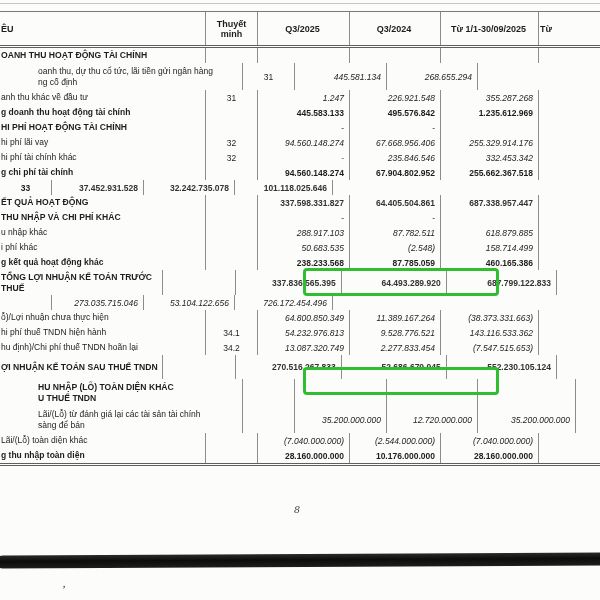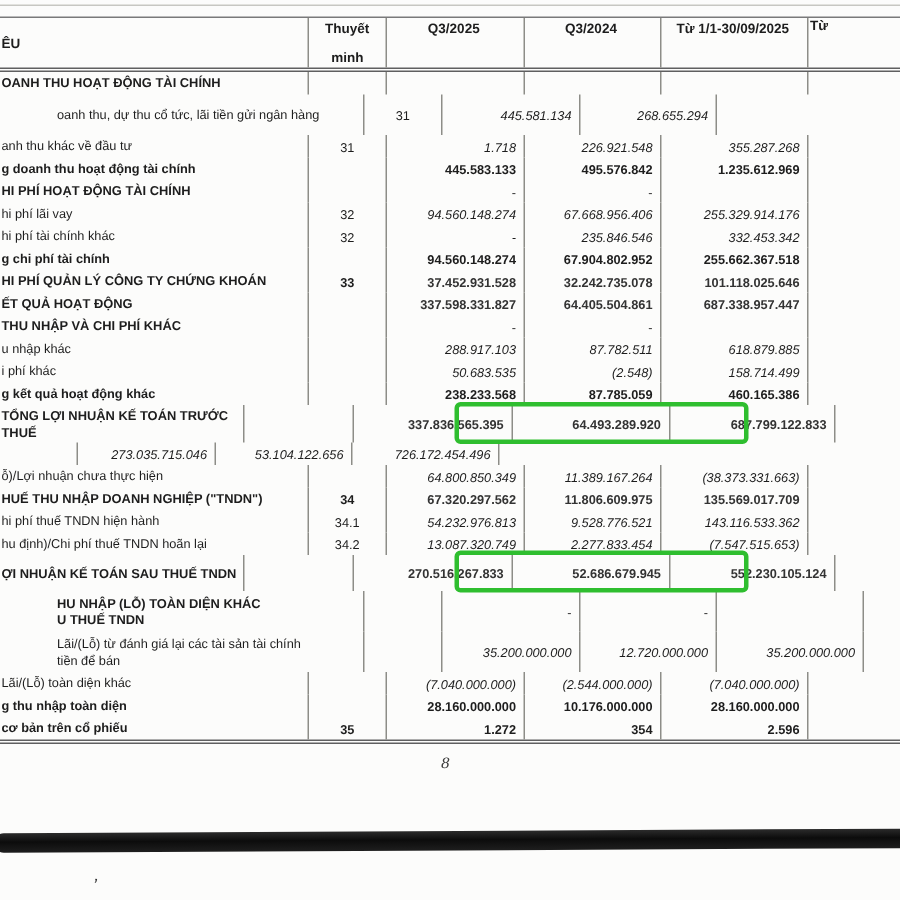--- a/index.html
+++ b/index.html
@@ -13,21 +13,21 @@
   .td{box-sizing:border-box;border-right:1px solid #8d8d88;align-self:stretch;
       display:flex;flex-direction:column;justify-content:center;}
   .c-label{width:206px;padding:2px 3px 2px 1px;text-align:left;}
   .c-notes{width:52px;text-align:center;padding:2px 0;}
   .c-v1{width:92px;}
   .c-v2{width:91px;}
   .c-v3{width:98px;}
   .c-part{width:14px;border-right:none;}
   .c-num{text-align:right;padding:2px 5px 2px 0;}
   .thead{border-bottom:3px double #5f5f60;min-height:33px;font-weight:bold;font-size:9px;}
-  .thead .td{justify-content:space-between;}
+  .thead .td{justify-content:center;}
   .thead .c-notes{line-height:10px;}
   .thead .c-num{text-align:center;padding-right:2px;}
   .thead .c-part{overflow:hidden;white-space:nowrap;padding-left:1px;}
   .row-label-l1,.row-label-l2{line-height:10.5px;}
   .tbody{font-size:8.5px;}
   .tbody .tr{min-height:15px;}
   .tr.section .c-label{font-weight:bold;font-size:8.6px;}
   .tr.section .c-num{font-weight:normal;color:#333;}
   .tr.bold .c-label,.tr.bold .c-num,.tr.bold .c-notes{font-weight:bold;justify-content:center;}
   .tr.detail .c-num{font-style:italic;}
@@ -73,32 +73,33 @@
           </div>
           <div class="td c-notes"></div>
           <div class="td c-v1 c-num"></div>
           <div class="td c-v2 c-num"></div>
           <div class="td c-v3 c-num"></div>
           <div class="td c-part"></div>
         </div>
         <div class="tr detail two">
           <div class="td c-label">
             <div class="row-label-l1">oanh thu, dự thu cổ tức, lãi tiền gửi ngân hàng</div>
+            <div class="row-label-l2">ng cố định</div>
           </div>
           <div class="td c-notes">31</div>
           <div class="td c-v1 c-num">445.581.134</div>
           <div class="td c-v2 c-num">268.655.294</div>
           <div class="td c-part"></div>
         </div>
         <div class="tr detail">
           <div class="td c-label">
             <div class="row-label-l1">anh thu khác về đầu tư</div>
           </div>
           <div class="td c-notes">31</div>
-          <div class="td c-v1 c-num">1.718</div>
+          <div class="td c-v1 c-num">1.247</div>
           <div class="td c-v2 c-num">226.921.548</div>
           <div class="td c-v3 c-num">355.287.268</div>
           <div class="td c-part"></div>
         </div>
         <div class="tr bold">
           <div class="td c-label">
             <div class="row-label-l1">g doanh thu hoạt động tài chính</div>
           </div>
           <div class="td c-notes"></div>
           <div class="td c-v1 c-num">445.583.133</div>
@@ -140,23 +141,20 @@
           <div class="td c-label">
             <div class="row-label-l1">g chi phí tài chính</div>
           </div>
           <div class="td c-notes"></div>
           <div class="td c-v1 c-num">94.560.148.274</div>
           <div class="td c-v2 c-num">67.904.802.952</div>
           <div class="td c-v3 c-num">255.662.367.518</div>
           <div class="td c-part"></div>
         </div>
         <div class="tr bold section">
-          <div class="td c-label">
-            <div class="row-label-l1">HI PHÍ QUẢN LÝ CÔNG TY CHỨNG KHOÁN</div>
-          </div>
           <div class="td c-notes">33</div>
           <div class="td c-v1 c-num">37.452.931.528</div>
           <div class="td c-v2 c-num">32.242.735.078</div>
           <div class="td c-v3 c-num">101.118.025.646</div>
           <div class="td c-part"></div>
         </div>
         <div class="tr bold section">
           <div class="td c-label">
             <div class="row-label-l1">ẾT QUẢ HOẠT ĐỘNG</div>
           </div>
@@ -226,30 +224,20 @@
         <div class="tr detail">
           <div class="td c-label">
             <div class="row-label-l1">ỗ)/Lợi nhuận chưa thực hiện</div>
           </div>
           <div class="td c-notes"></div>
           <div class="td c-v1 c-num">64.800.850.349</div>
           <div class="td c-v2 c-num">11.389.167.264</div>
           <div class="td c-v3 c-num">(38.373.331.663)</div>
           <div class="td c-part"></div>
         </div>
-        <div class="tr bold section">
-          <div class="td c-label">
-            <div class="row-label-l1">HUẾ THU NHẬP DOANH NGHIỆP ("TNDN")</div>
-          </div>
-          <div class="td c-notes">34</div>
-          <div class="td c-v1 c-num">67.320.297.562</div>
-          <div class="td c-v2 c-num">11.806.609.975</div>
-          <div class="td c-v3 c-num">135.569.017.709</div>
-          <div class="td c-part"></div>
-        </div>
         <div class="tr detail">
           <div class="td c-label">
             <div class="row-label-l1">hi phí thuế TNDN hiện hành</div>
           </div>
           <div class="td c-notes">34.1</div>
           <div class="td c-v1 c-num">54.232.976.813</div>
           <div class="td c-v2 c-num">9.528.776.521</div>
           <div class="td c-v3 c-num">143.116.533.362</div>
           <div class="td c-part"></div>
         </div>
@@ -280,21 +268,21 @@
           </div>
           <div class="td c-notes"></div>
           <div class="td c-v1 c-num">-</div>
           <div class="td c-v2 c-num">-</div>
           <div class="td c-v3 c-num"></div>
           <div class="td c-part"></div>
         </div>
         <div class="tr detail two">
           <div class="td c-label">
             <div class="row-label-l1">Lãi/(Lỗ) từ đánh giá lại các tài sản tài chính</div>
-            <div class="row-label-l2">tiền để bán</div>
+            <div class="row-label-l2">sàng để bán</div>
           </div>
           <div class="td c-notes"></div>
           <div class="td c-v1 c-num">35.200.000.000</div>
           <div class="td c-v2 c-num">12.720.000.000</div>
           <div class="td c-v3 c-num">35.200.000.000</div>
           <div class="td c-part"></div>
         </div>
         <div class="tr detail">
           <div class="td c-label">
             <div class="row-label-l1">Lãi/(Lỗ) toàn diện khác</div>
@@ -306,30 +294,20 @@
           <div class="td c-part"></div>
         </div>
         <div class="tr bold">
           <div class="td c-label">
             <div class="row-label-l1">g thu nhập toàn diện</div>
           </div>
           <div class="td c-notes"></div>
           <div class="td c-v1 c-num">28.160.000.000</div>
           <div class="td c-v2 c-num">10.176.000.000</div>
           <div class="td c-v3 c-num">28.160.000.000</div>
-          <div class="td c-part"></div>
-        </div>
-        <div class="tr bold">
-          <div class="td c-label">
-            <div class="row-label-l1">cơ bản trên cổ phiếu</div>
-          </div>
-          <div class="td c-notes">35</div>
-          <div class="td c-v1 c-num">1.272</div>
-          <div class="td c-v2 c-num">354</div>
-          <div class="td c-v3 c-num">2.596</div>
           <div class="td c-part"></div>
         </div>
       </div>
   <div class="green-box" style="border-color: rgb(47, 190, 47); top: 256px; height: 28px;"></div>
       <div class="green-box" style="border-color: rgb(47, 190, 47); top: 355px; height: 28px;"></div>
     </div>
 
   <div class="pagenum">8</div>
   <div class="red-scribble">Hỏi ≠ wX8ã·.,Il</div>
   <div class="black-bar"></div>

